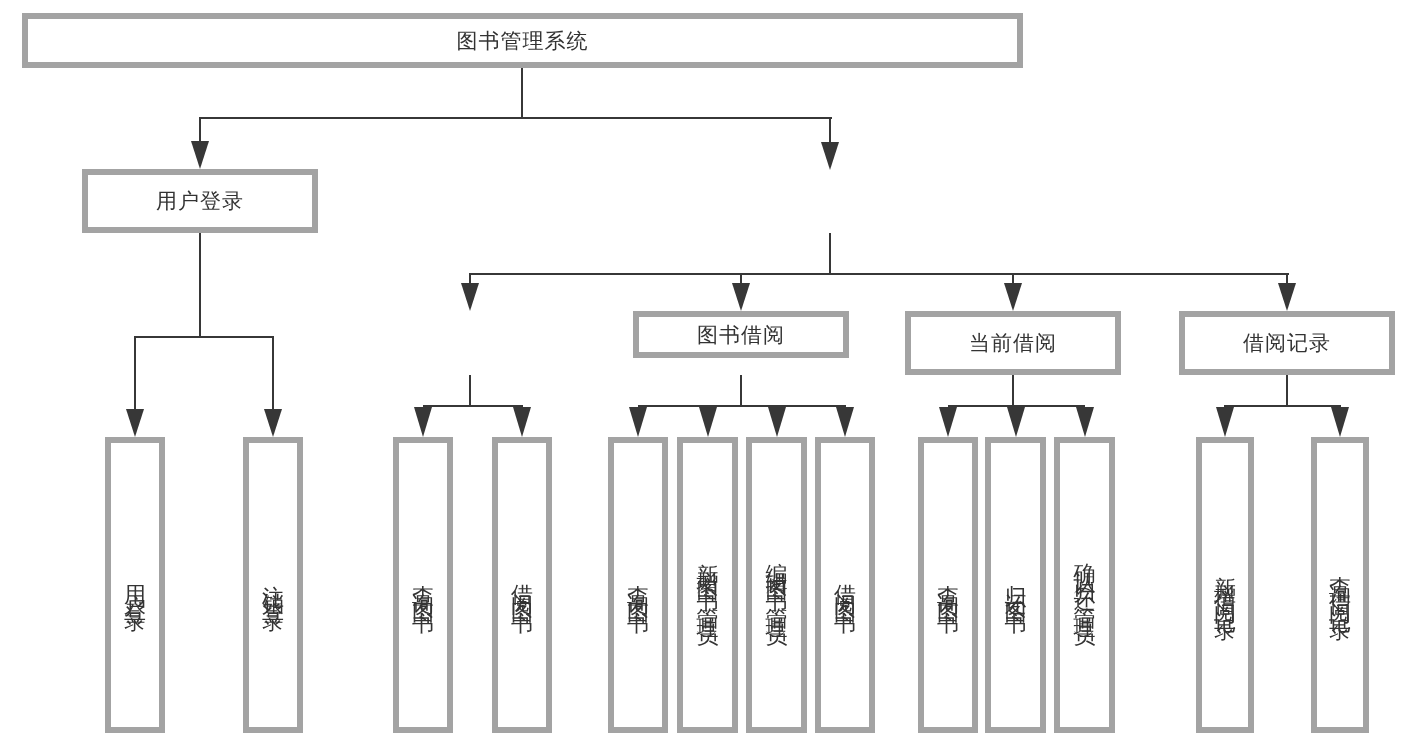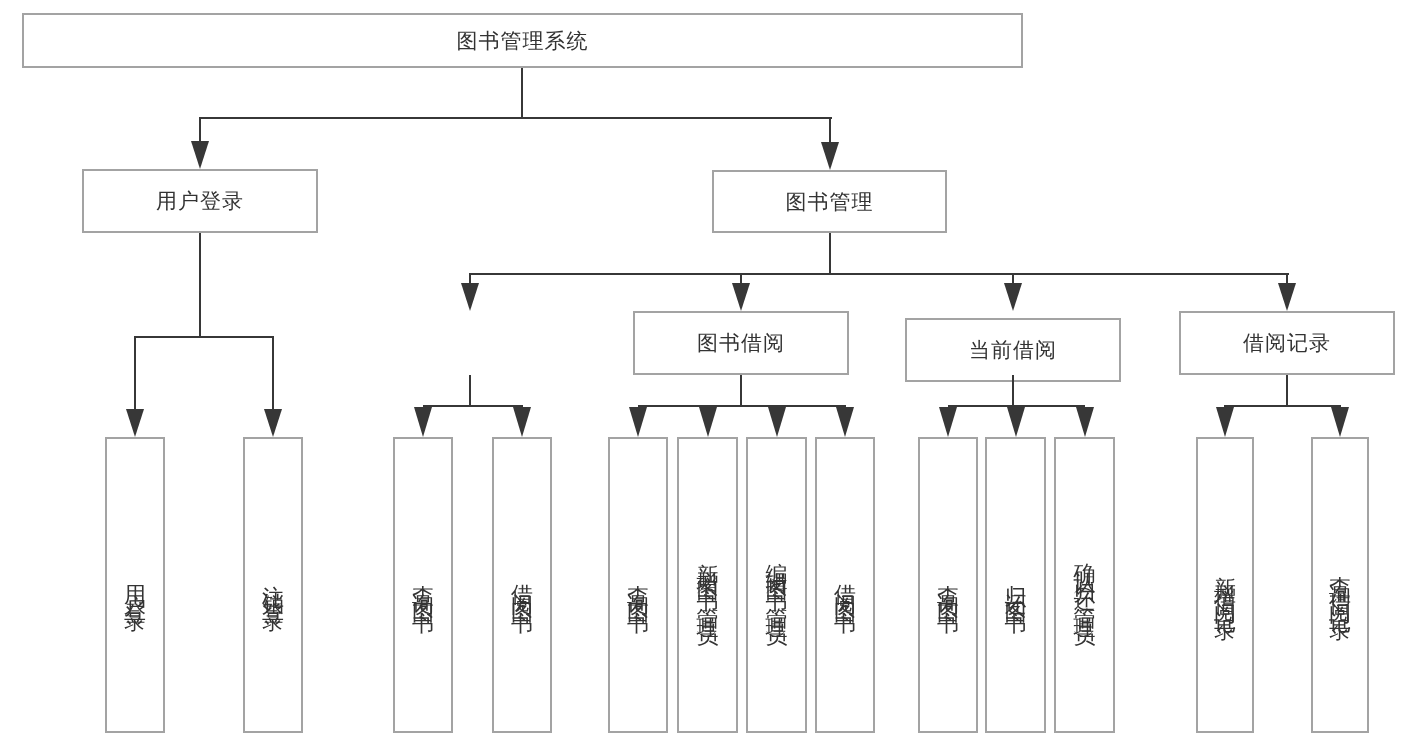--- a/index.html
+++ b/index.html
@@ -6,21 +6,21 @@
   #stage{
     position:relative;
     width:1405px;height:747px;
     background:#ffffff;
     font-family:"DejaVu Sans","Liberation Sans",sans-serif;
     overflow:hidden;
   }
   .box{
     position:absolute;
     box-sizing:border-box;
-    border:2px solid #a3a3a3;
+    border:6px solid #a3a3a3;
     background:#ffffff;
     display:flex;
     align-items:center;
     justify-content:center;
     color:#333333;
   }
   .hlabel{
     font-size:21px;
     letter-spacing:1px;
     white-space:nowrap;
@@ -69,46 +69,43 @@
   <div class="line" style="left:521px;top:68px;width:2px;height:50px;"></div>
   <div class="line" style="left:199px;top:117px;width:633px;height:2px;"></div>
   <div class="line" style="left:199px;top:117px;width:2px;height:28px;"></div>
   <div class="line" style="left:829px;top:117px;width:2px;height:28px;"></div>
   <div class="arrow" style="left:191px;top:141px;"></div>
   <div class="arrow" style="left:821px;top:142px;"></div>
 
   <div class="box" style="left:82px;top:169px;width:236px;height:64px;">
     <span class="hlabel">用户登录</span>
   </div>
-  <div class="box" style="left:712px;top:170px;width:235px;height:63px;">
-    <span class="hlabel">图书管理</span>
-  </div>
 
   <div class="line" style="left:199px;top:233px;width:2px;height:105px;"></div>
   <div class="line" style="left:134px;top:336px;width:140px;height:2px;"></div>
   <div class="line" style="left:134px;top:336px;width:2px;height:76px;"></div>
   <div class="line" style="left:272px;top:336px;width:2px;height:76px;"></div>
   <div class="arrow" style="left:126px;top:409px;"></div>
   <div class="arrow" style="left:264px;top:409px;"></div>
 
   <div class="line" style="left:829px;top:233px;width:2px;height:42px;"></div>
   <div class="line" style="left:470px;top:273px;width:819px;height:2px;"></div>
   <div class="line" style="left:469px;top:273px;width:2px;height:14px;"></div>
   <div class="line" style="left:740px;top:273px;width:2px;height:14px;"></div>
   <div class="line" style="left:1012px;top:273px;width:2px;height:14px;"></div>
   <div class="line" style="left:1286px;top:273px;width:2px;height:14px;"></div>
   <div class="arrow" style="left:461px;top:283px;"></div>
   <div class="arrow" style="left:732px;top:283px;"></div>
   <div class="arrow" style="left:1004px;top:283px;"></div>
   <div class="arrow" style="left:1278px;top:283px;"></div>
 
-  <div class="box" style="left:633px;top:311px;width:216px;height:64px;">
+  <div class="box" style="left:633px;top:311px;width:216px;height:47px;">
     <span class="hlabel">图书借阅</span>
   </div>
-  <div class="box" style="left:905px;top:311px;width:216px;height:64px;margin-top:7px;">
+  <div class="box" style="left:905px;top:311px;width:216px;height:64px;">
     <span class="hlabel">当前借阅</span>
   </div>
   <div class="box" style="left:1179px;top:311px;width:216px;height:64px;">
     <span class="hlabel">借阅记录</span>
   </div>
 
   <div class="line" style="left:469px;top:375px;width:2px;height:32px;"></div>
   <div class="line" style="left:423px;top:405px;width:100px;height:2px;"></div>
   <div class="arrow short" style="left:414px;top:407px;"></div>
   <div class="arrow short" style="left:513px;top:407px;"></div>

